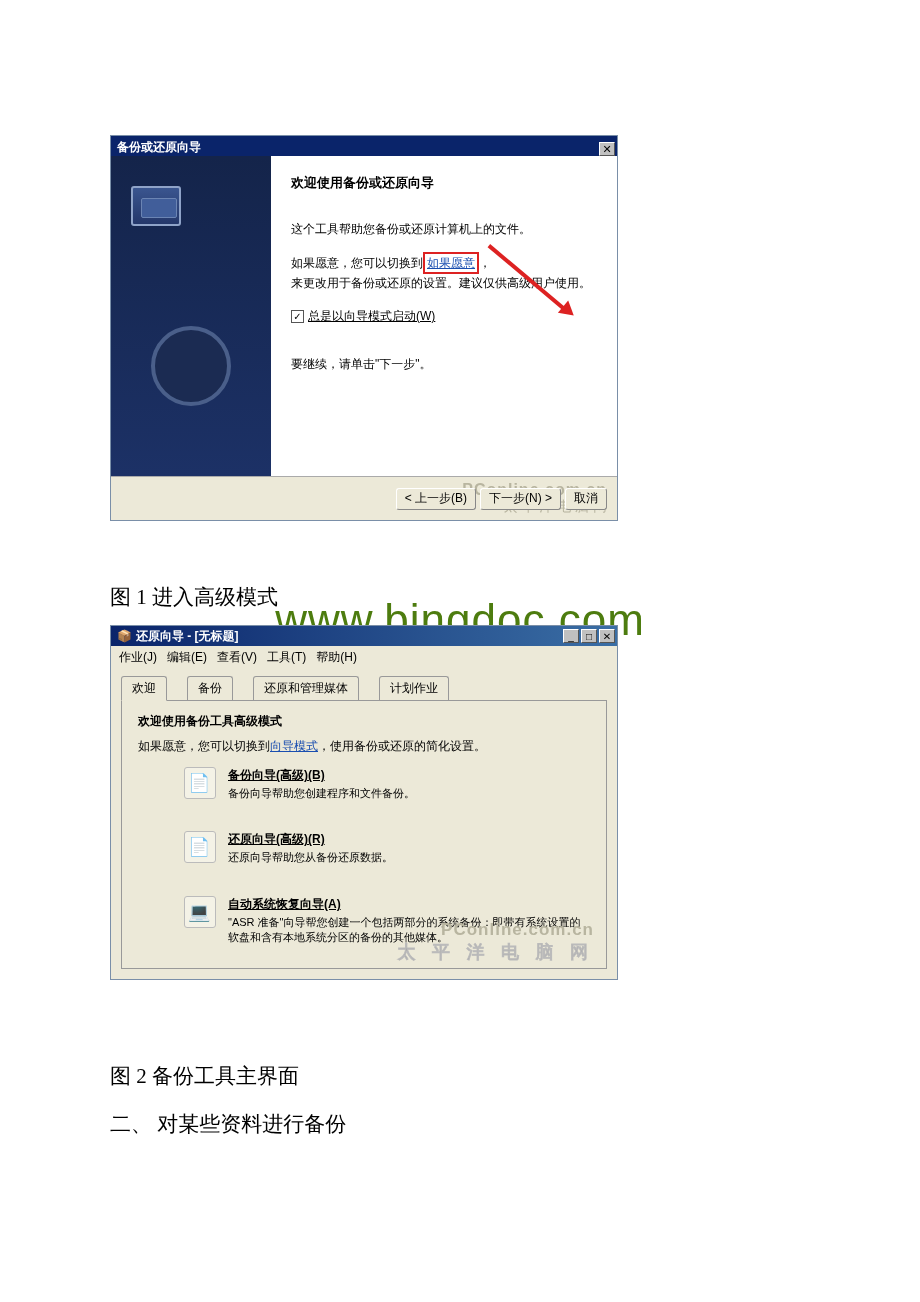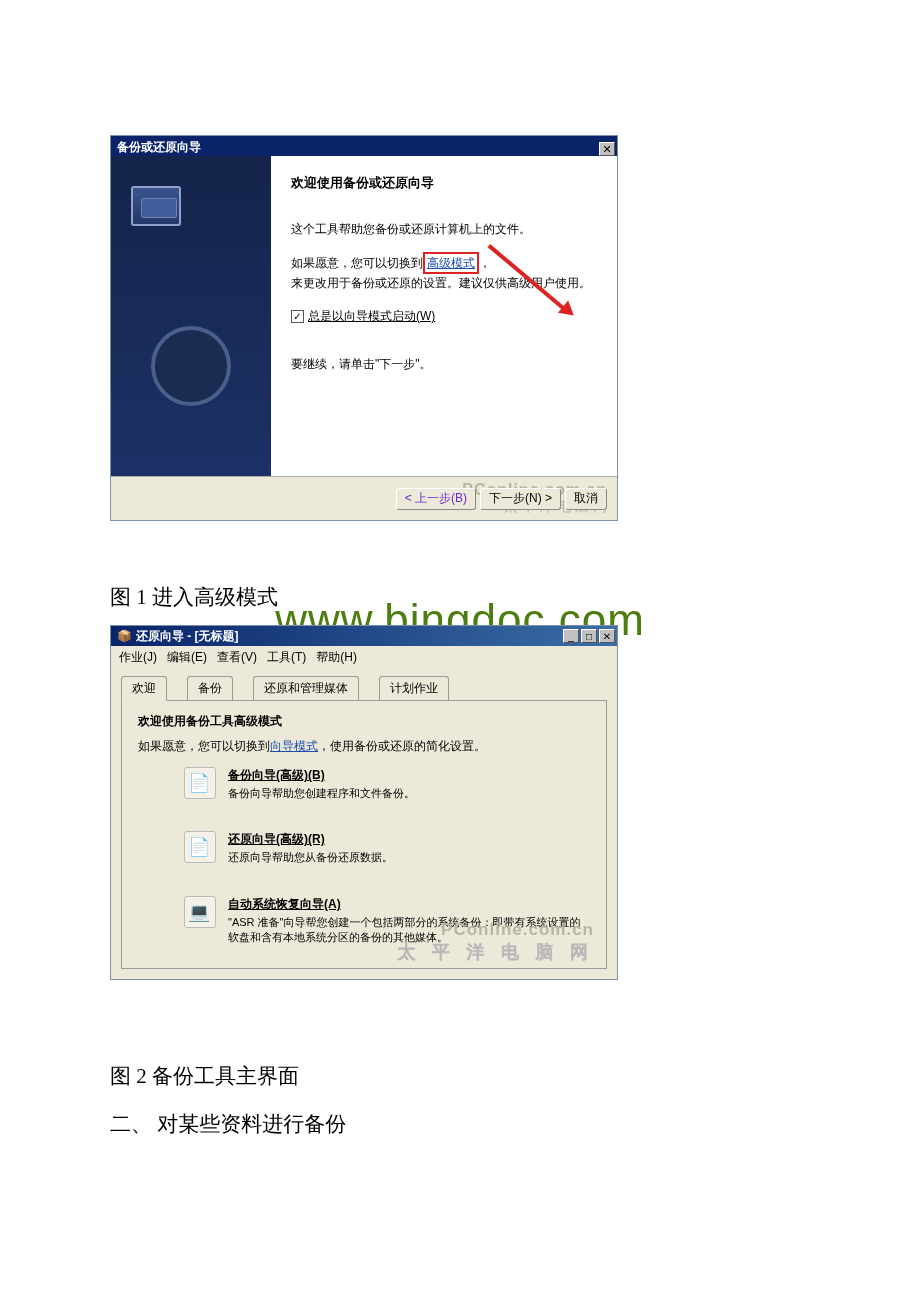--- a/index.html
+++ b/index.html
@@ -137,21 +137,21 @@
   .wizard-footer .brand .big { font-weight:bold; font-size:16px; letter-spacing:1px; }
   .wizard-footer button {
     height:22px; padding:0 8px;
     font-size:12px;
     background:#ece9d8;
     border:1px solid #888;
     border-top-color:#fff; border-left-color:#fff;
     border-radius:3px;
     position:relative; z-index:2;
   }
-  .wizard-footer button:disabled { color:#6d28d9; }
+  .wizard-footer button:disabled { color:#000000; }
 
   
   .caption { font-size: 21px; margin: 62px 0 12px 0; font-family: "SimSun", serif; }
 
   
   .tool {
     width: 508px;
     border:1px solid #7a8fa8;
     background:#ece9d8;
     font-family:"SimSun", sans-serif;
@@ -258,21 +258,21 @@
     </div>
     <div class="wizard-body">
       <div class="wizard-side">
         <div class="folder"></div>
         <div class="box"></div>
       </div>
       <div class="wizard-content">
         <h3>欢迎使用备份或还原向导</h3>
         <p>这个工具帮助您备份或还原计算机上的文件。</p>
         <p>
-          <span>如果愿意，您可以切换到</span><span class="highlight-box"><span class="link">高级模式</span></span><span>，</span><br>
+          <span>如果愿意，您可以切换到</span><span class="highlight-box"><span class="link">如果愿意</span></span><span>，</span><br>
           <span>来更改用于备份或还原的设置。建议仅供高级用户使用。</span>
         </p>
         <div class="checkbox-row">
           <span class="cb">✓</span>
           <span class="underline">总是以向导模式启动(W)</span>
         </div>
         <p>要继续，请单击"下一步"。</p>
         <div class="arrow">
           <div class="arrow-line"></div>
           <div class="arrow-head"></div>

